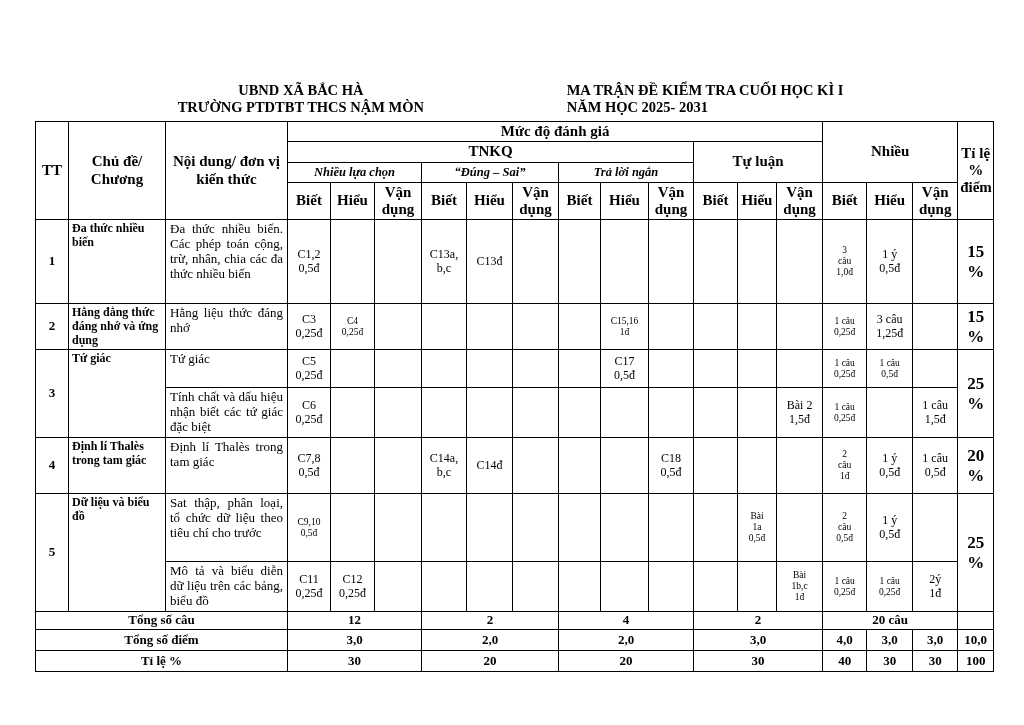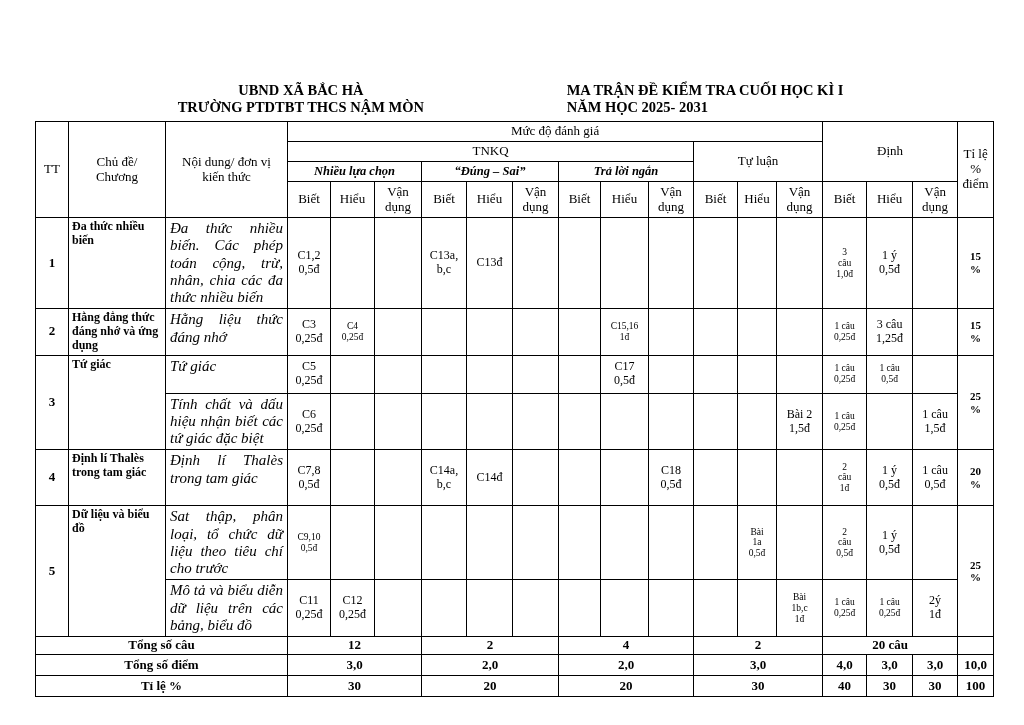--- a/index.html
+++ b/index.html
@@ -7,26 +7,26 @@
   body { font-family:"Liberation Serif", serif; color:#000; }
   .page { width:1024px; height:725px; background:#fff; padding:64px 31px 0 35px; overflow:hidden;margin-top:18px; }
   .doc-header { display:flex; font-weight:bold; font-size:14.5px; line-height:17px; }
   .hdr-left  { width:55.5%; text-align:center; }
   .hdr-right { width:44.5%; text-align:left; }
   table.matrix { border-collapse:collapse; table-layout:fixed; width:958px; margin-top:5px; font-size:12px; }
   .matrix th, .matrix td {
     border:1px solid #000; text-align:center; vertical-align:middle;
     white-space:pre-line; padding:1px 2px; line-height:1.15; overflow:hidden;
   }
-  .matrix th { font-weight:normal; font-size:13px; }
+  .matrix th { font-weight:bold; font-size:15px; }
   th.it { font-style:italic; font-weight:bold; font-size:12.5px; }
   td.tt { font-weight:bold; font-size:13px; }
   td.chu-de { text-align:left; vertical-align:top; font-weight:bold; font-size:12px; padding:2px 3px; }
-  td.noi-dung { text-align:justify; vertical-align:top; font-size:15px; padding:2px 4px;font-style:italic; }
-  td.ti-le { font-weight:bold; font-size:11px; }
+  td.noi-dung { text-align:justify; vertical-align:top; font-size:13px; padding:2px 4px; }
+  td.ti-le { font-weight:bold; font-size:17px; }
   .sm { font-size:9.5px; }
   tr.f td { font-weight:bold; font-size:13px; }
 </style>
 </head>
 <body>
 
 <div class="page">
 
   <div class="doc-header">
     <div class="hdr-left">
@@ -63,21 +63,21 @@
     </colgroup>
 
     <thead>
       <tr style="height:20px">
         <th rowspan="4">TT</th>
         <th rowspan="4">Chủ đề/
 Chương</th>
         <th rowspan="4">Nội dung/ đơn vị
 kiến thức</th>
         <th colspan="12">Mức độ đánh giá</th>
-        <th colspan="3" rowspan="3">Định</th>
+        <th colspan="3" rowspan="3">Nhiều</th>
         <th rowspan="4">Tỉ lệ
 %
 điểm</th>
       </tr>
       <tr style="height:20px">
         <th colspan="9">TNKQ</th>
         <th colspan="3" rowspan="2">Tự luận</th>
       </tr>
       <tr style="height:20px">
         <th colspan="3" class="it">Nhiều lựa chọn</th>

